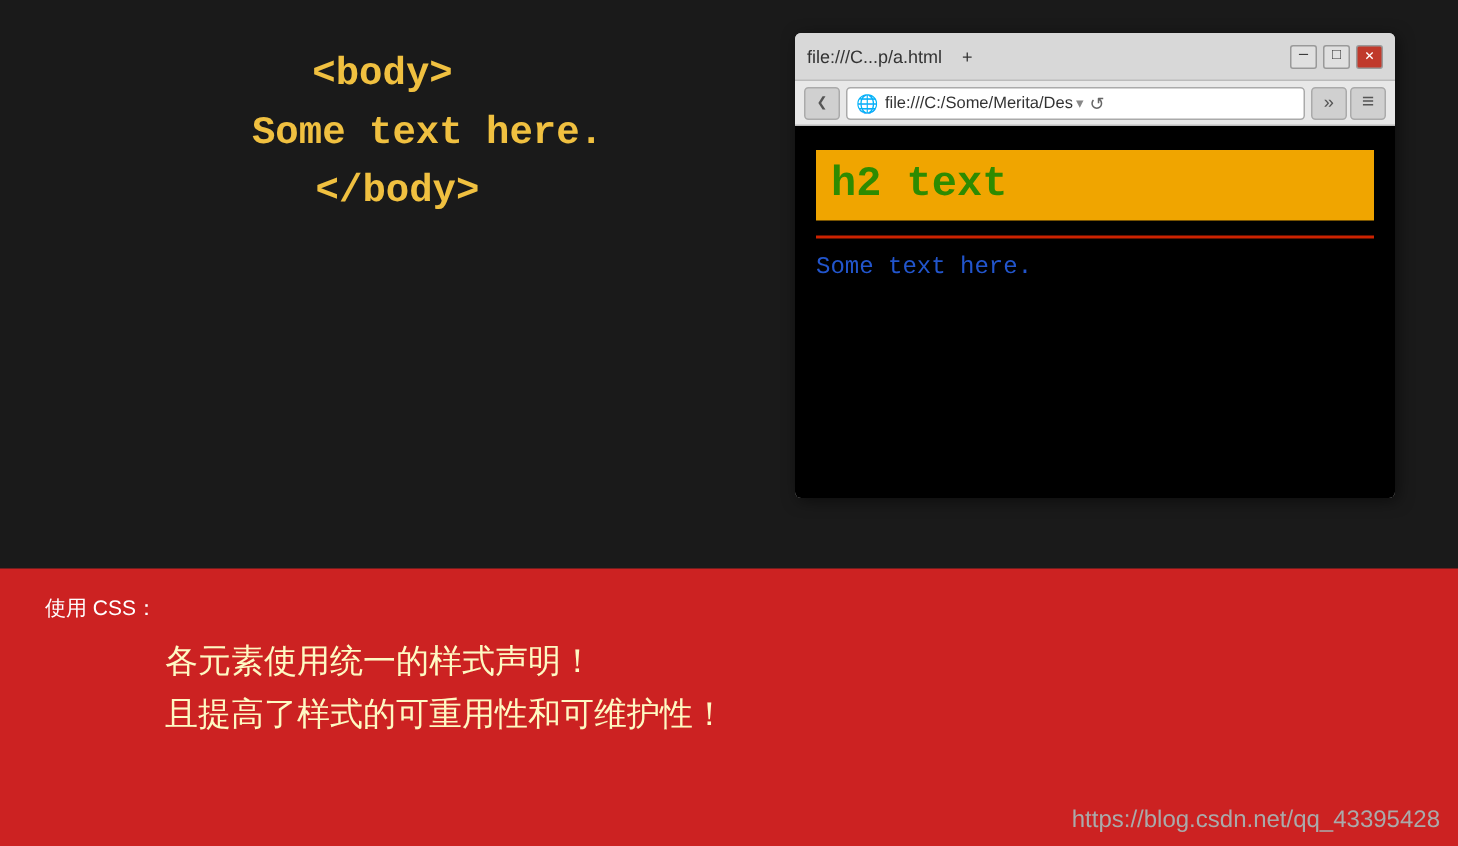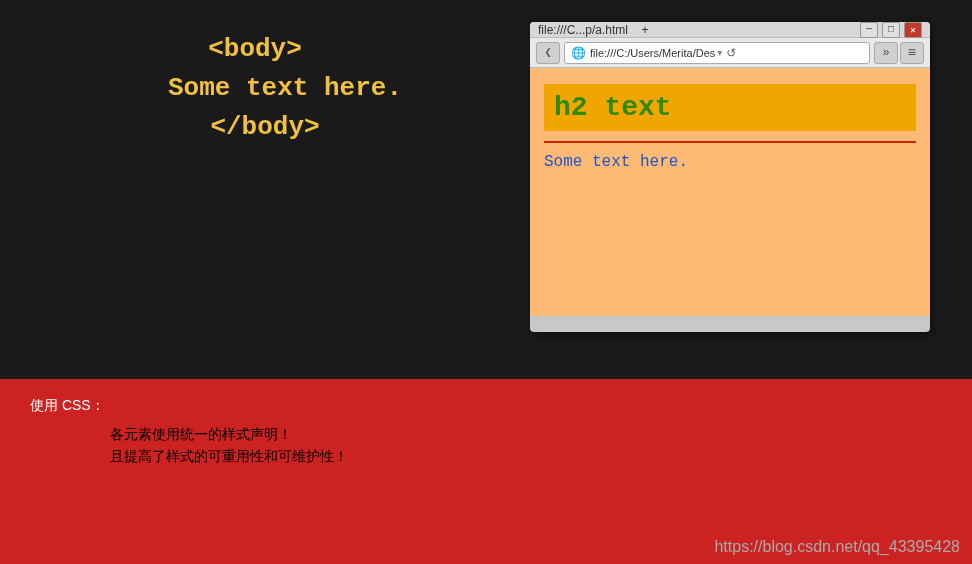--- a/index.html
+++ b/index.html
@@ -37,21 +37,21 @@
       width: 400px;
       height: 310px;
       background: #c8c8c8;
       border-radius: 4px;
       box-shadow: 2px 2px 10px rgba(0,0,0,0.5);
       overflow: hidden;
     }
 
     .browser-titlebar {
       background: #d8d8d8;
-      height: 16px;
+      height: 32px;
       display: flex;
       align-items: center;
       padding: 0 8px;
       border-bottom: 1px solid #bbb;
       justify-content: space-between;
     }
 
     .browser-title-text {
       font-family: Arial, sans-serif;
       font-size: 12px;
@@ -135,21 +135,21 @@
       border-radius: 3px;
       display: flex;
       align-items: center;
       justify-content: center;
       font-size: 14px;
       color: #555;
       cursor: pointer;
     }
 
     .browser-content {
-      background: #fdba74;
+      background: #000000;
       padding: 16px 14px;
       height: calc(100% - 62px);
     }
 
     .browser-h2 {
       background: #f0a500;
       color: #2e8b00;
       font-family: 'Courier New', Courier, monospace;
       font-size: 28px;
       font-weight: bold;
@@ -183,23 +183,23 @@
 
     .bottom-title {
       color: white;
       font-family: '微软雅黑', 'Microsoft YaHei', Arial, sans-serif;
       font-size: 14px;
       font-weight: normal;
       margin-bottom: 8px;
     }
 
     .bottom-item {
-      color: #000000;
+      color: #fef9c3;
       font-family: '微软雅黑', 'Microsoft YaHei', Arial, sans-serif;
-      font-size: 14px;
+      font-size: 22px;
       font-weight: normal;
       margin-left: 80px;
       line-height: 1.6;
     }
 
     
     .watermark {
       position: absolute;
       bottom: 8px;
       right: 12px;
@@ -235,21 +235,21 @@
       <div class="title-btn">─</div>
       <div class="title-btn">□</div>
       <div class="title-btn close">✕</div>
     </div>
   </div>
 
   <div class="browser-toolbar">
     <div class="nav-btn">❮</div>
     <div class="address-bar">
       <span class="address-bar-globe">🌐</span>
-      <span style="font-family:Arial,sans-serif;font-size:11px;color:#333;">file:///C:/Users/Merita/Des</span>
+      <span style="font-family:Arial,sans-serif;font-size:11px;color:#333;">file:///C:/Some/Merita/Des</span>
       <span style="color:#888;margin-left:2px;font-size:10px;">▾</span>
       <span style="margin-left:4px;color:#666;font-size:12px;cursor:pointer;">↺</span>
     </div>
     <div class="toolbar-right">
       <div class="nav-btn">»</div>
       <div class="toolbar-menu-btn">≡</div>
     </div>
   </div>
 
   <div class="browser-content">

